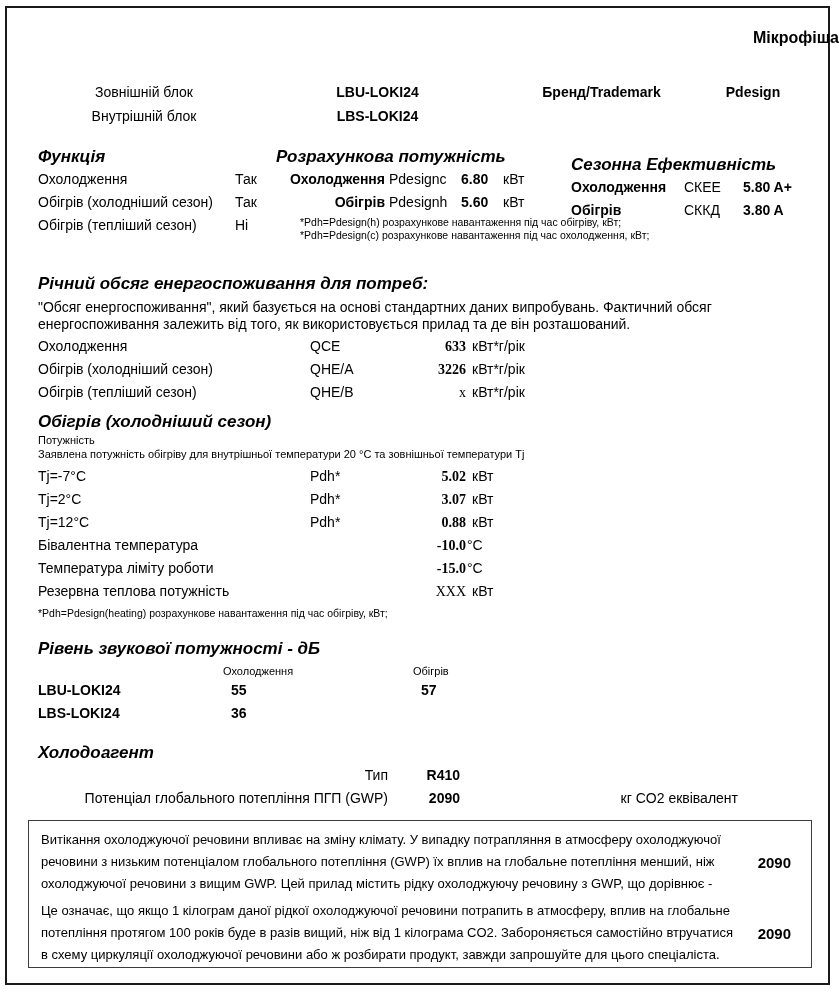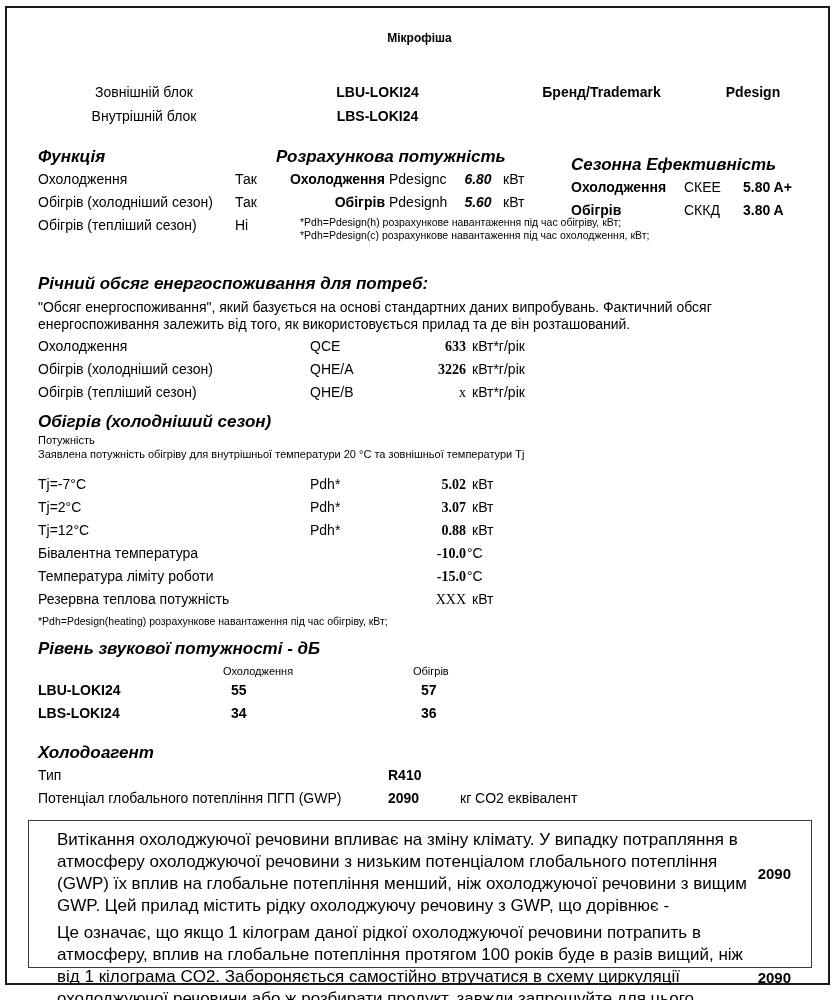--- a/index.html
+++ b/index.html
@@ -7,73 +7,73 @@
     position:relative; width:839px; height:1000px; background:#ffffff;
     font-family:"Liberation Sans", sans-serif; color:#000; font-size:14px;
     overflow:hidden;
   }
   .frame {
     position:absolute; left:5px; top:6px; width:825px; height:979px;
     border:2px solid #1a1a1a; box-sizing:border-box;
   }
   .bold { font-weight:bold; }
   .title {
-    position:absolute; top:28px; left:0; width:839px; text-align:center;
-    font-size:12px; font-weight:bold; line-height:20px;
+    position:absolute; top:28px; left:0; width:839px; text-align:right;
+    font-size:16px; font-weight:bold; line-height:20px;
   }
   
   .header-block { position:absolute; top:80px; left:38px; width:770px; }
   .hrow { display:grid; grid-template-columns:212px 255px 193px auto; line-height:24px;text-align:center; }
   
   .colA { position:absolute; top:145px; left:38px; }
   .colB { position:absolute; top:145px; left:276px; }
   .colC { position:absolute; top:145px; left:571px;margin-top:8px; }
   .sec-hdr { font-weight:bold; line-height:23px; font-size:17px;font-style:italic; }
   .colA .row { display:grid; grid-template-columns:197px auto; line-height:23px; }
   .colB .row { display:grid; grid-template-columns:109px 68px 34px auto; column-gap:4px; line-height:23px; }
   .colB .name { font-weight:bold; text-align:right; }
-  .colB .val, .valr { font-weight:bold; text-align:center;font-style:italic; }
+  .colB .val, .valr { font-weight:bold; text-align:left; }
   .colB .unit, .unitc { padding-left:4px; }
   .fnotes { margin-top:2px; margin-left:24px; font-size:10.5px; line-height:13px; }
   .colC .row { display:grid; grid-template-columns:110px 56px auto; column-gap:3px; line-height:23px; }
   .colC .name { font-weight:bold; }
   .colC .val { font-weight:bold; }
   
   .grid4 { display:grid; grid-template-columns:272px 104px 52px auto; line-height:23px; }
   .grid4 .val { font-weight:bold; text-align:right;font-family:Liberation Serif, serif; }
   .grid4 .val.reg { font-weight:normal; }
   .grid4 .unit { padding-left:6px; }
   .grid4 .unit.snug { padding-left:1px; }
   
   .annual { position:absolute; top:272px; left:38px; width:775px; }
   .annual p { margin:4px 0 2px; line-height:17px; }
   
   .heating { position:absolute; top:410px; left:38px; width:775px; }
   .small-note { font-size:11px; line-height:14px; }
   .heating .small-note:first-of-type { margin-top:6px; }
-  .heating .rows { margin-top:12px; }
+  .heating .rows { margin-top:4px; }
   .footnote { margin-top:4px; font-size:10.5px; line-height:13px; }
   
   .sound { position:absolute; top:637px; left:38px; width:600px; }
   .sgrid { display:grid; grid-template-columns:185px 190px auto; }
   .shead { margin-top:3px; font-size:11px; line-height:16px; }
   .srow { line-height:23px; }
   .srow .model { font-weight:bold; }
   .srow .num { font-weight:bold; padding-left:8px; }
   
   .refrig { position:absolute; top:741px; left:38px; width:700px; }
-  .rrow { display:grid; grid-template-columns:350px 72px auto; line-height:23px; }
+  .rrow { display:grid; grid-template-columns:350px 72px auto; line-height:23px;text-align:right; }
   .rrow .val { font-weight:bold; }
   
   .wbox {
     position:absolute; top:820px; left:28px; width:784px; height:148px;
     border:1.5px solid #3c3c3c; box-sizing:border-box; padding:8px 14px 0 12px;
   }
   .wpara { display:flex; align-items:center; margin-bottom:5px; }
-  .wtext { width:700px; font-size:17px; line-height:22px;margin-left:16px; }
+  .wtext { width:700px; font-size:13px; line-height:22px; }
   .wval { margin-left:auto; margin-right:6px; font-weight:bold; font-size:15px; }
 </style>
 </head>
 <body>
 
 <div class="page">
   <div class="frame"></div>
 
   <div class="title">Мікрофіша</div>
 
@@ -217,21 +217,20 @@
       <span>Охолодження</span>
       <span>Обігрів</span>
     </div>
     <div class="sgrid srow">
       <span class="model">LBU-LOKI24</span>
       <span class="num">55</span>
       <span class="num">57</span>
     </div>
     <div class="sgrid srow">
       <span class="model">LBS-LOKI24</span>
-      <span class="num">34</span>
       <span class="num">36</span>
     </div>
   </div>
 
   <div class="refrig">
     <div class="sec-hdr">Холодоагент</div>
     <div class="rrow">
       <span>Тип</span>
       <span class="val">R410</span>
       <span></span>

